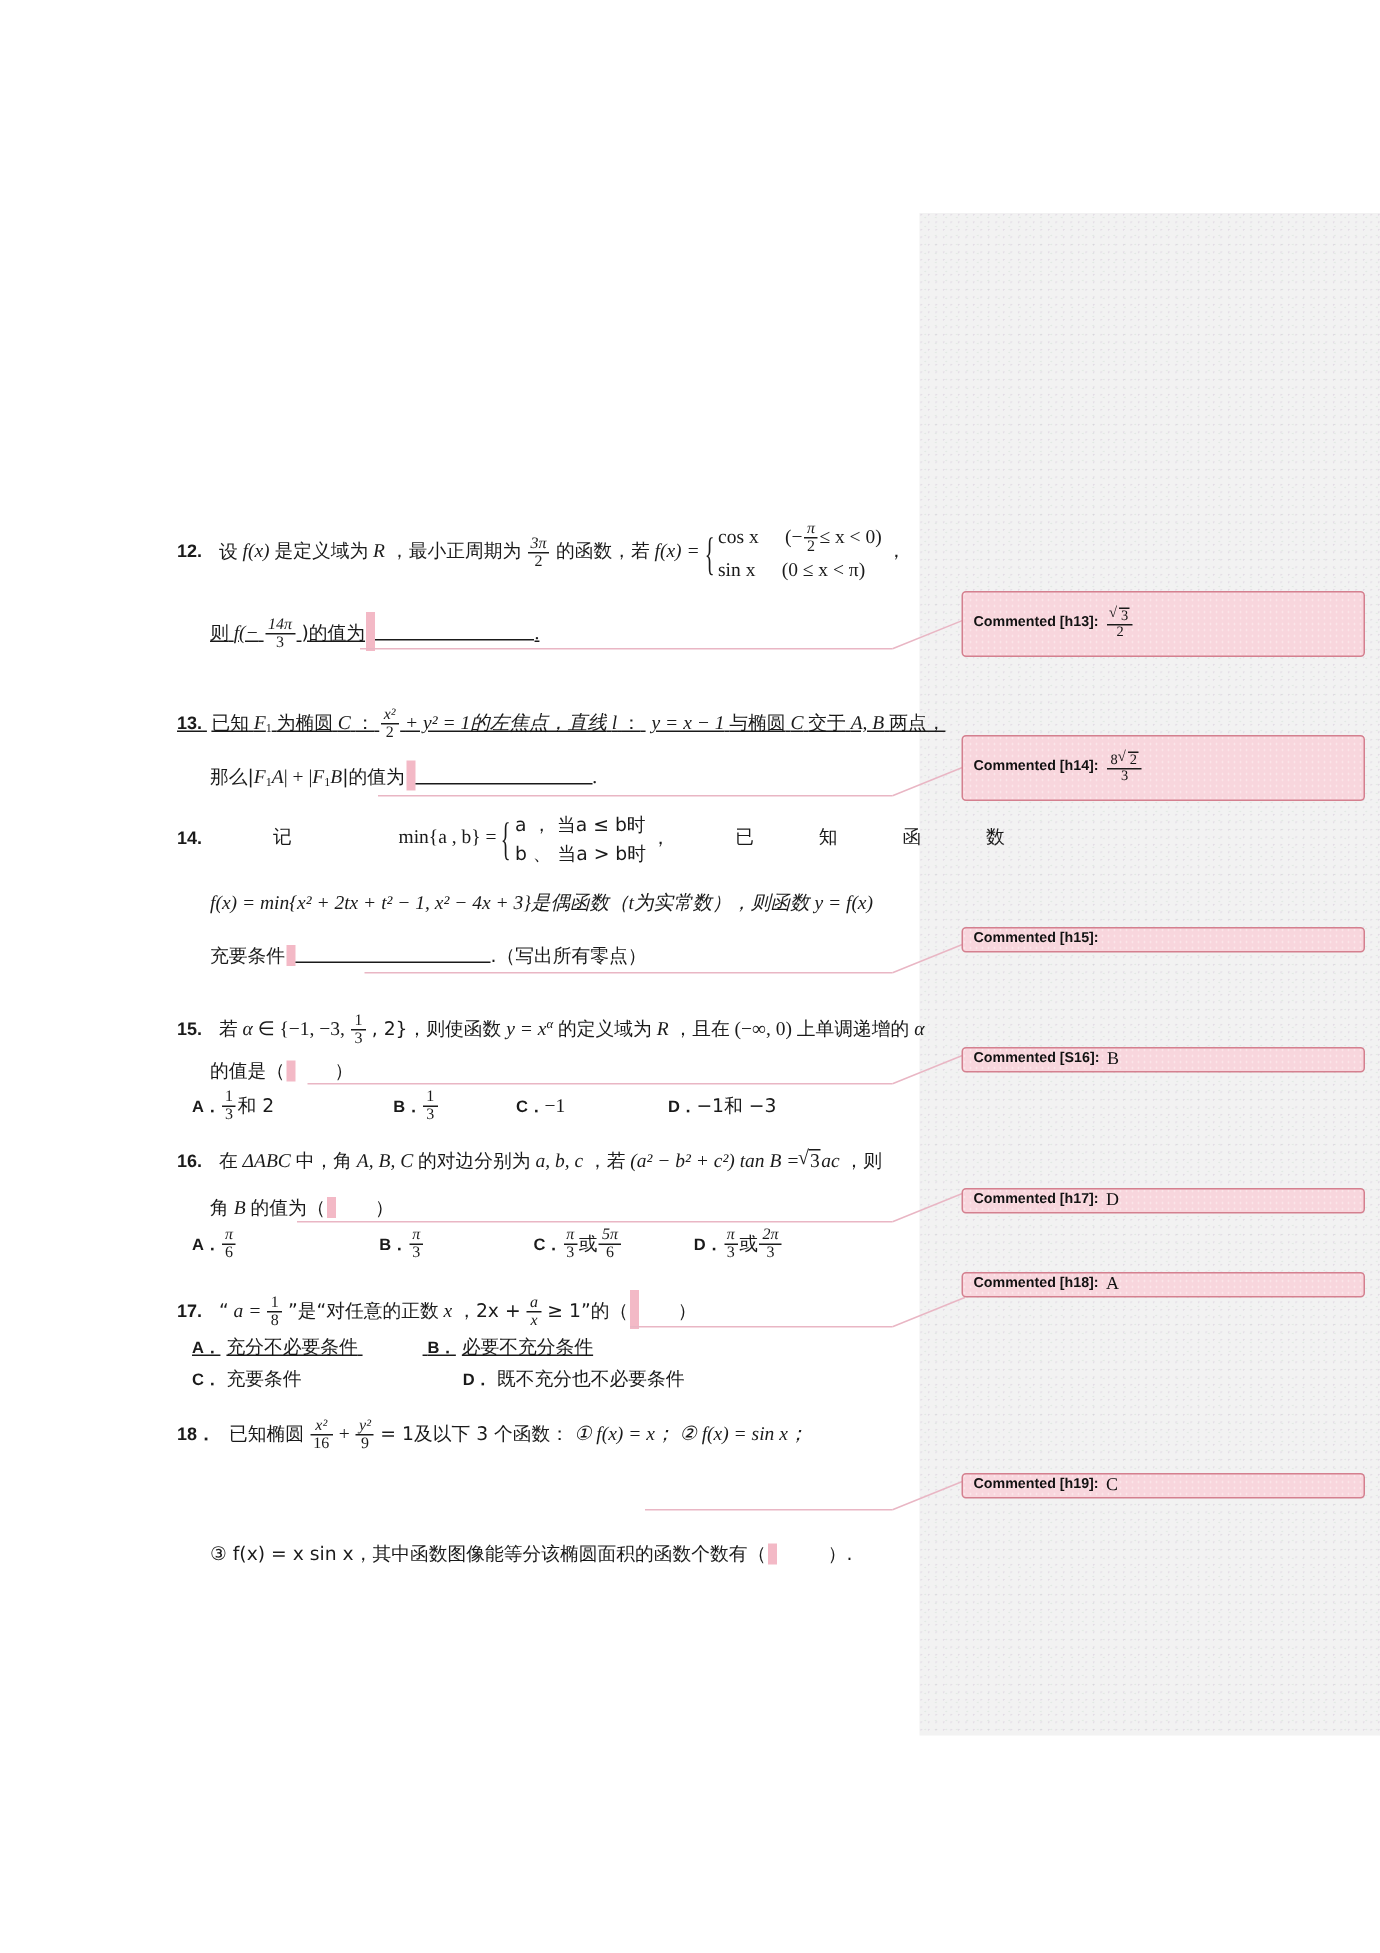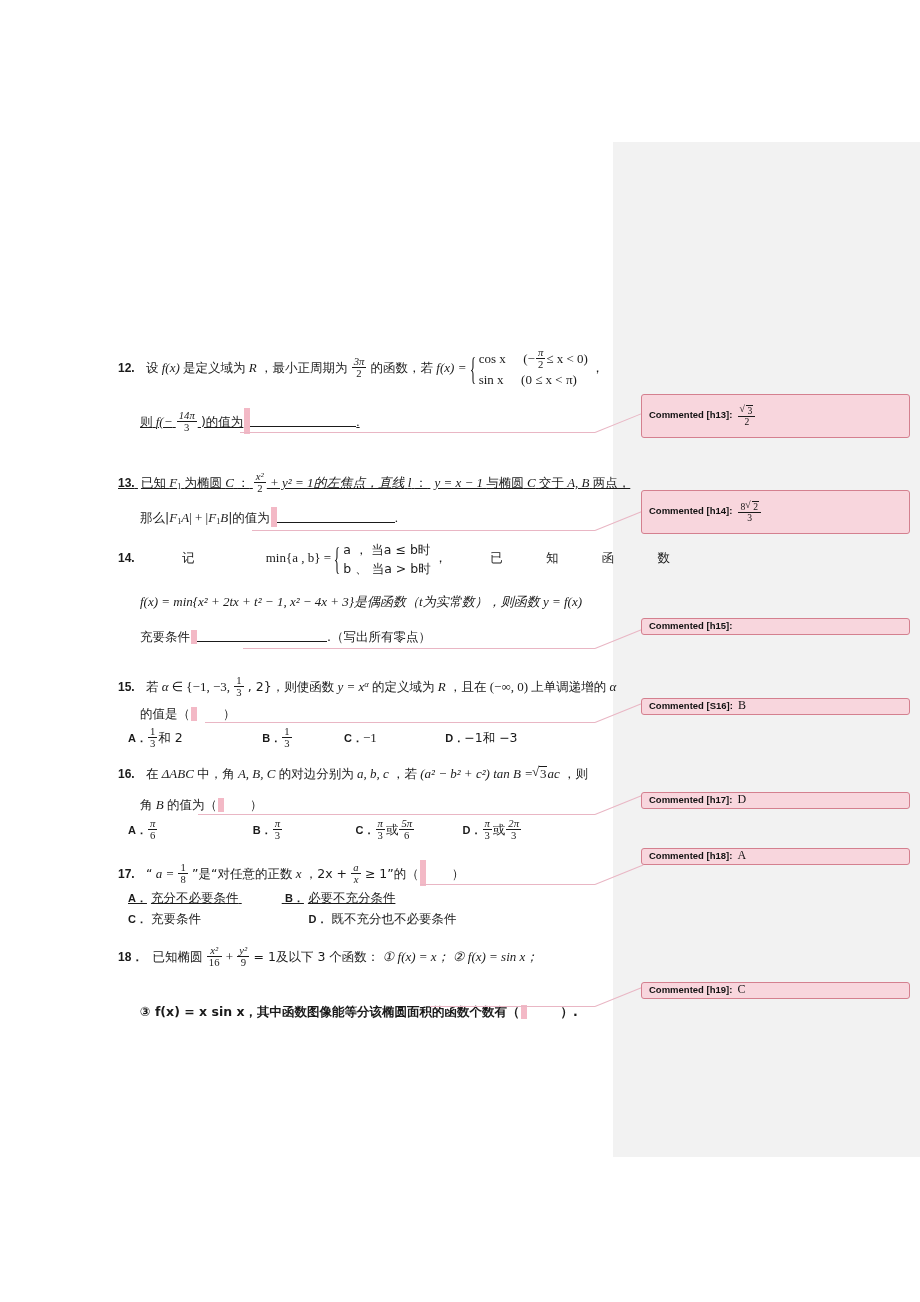--- a/index.html
+++ b/index.html
@@ -360,21 +360,21 @@
       <span class="qnum">18．</span>
       <span class="cn" style="margin-left:6px;">已知椭圆</span>
       <span class="frac"><span class="num mi">x²</span><span class="den mr">16</span></span>
       <span class="mr">+</span>
       <span class="frac"><span class="num mi">y²</span><span class="den mr">9</span></span>
       <span class="cn">= 1及以下 3 个函数：</span>
       <span class="mi">① f(x) = x；</span>
       <span class="mi">② f(x) = sin x；</span>
     </div>
 
-    <div class="line" style="left:140px; top:1005px;font-weight:bold;">
+    <div class="line" style="left:140px; top:1029px;">
       <span class="cn">③ f(x) = x sin x，其中函数图像能等分该椭圆面积的函数个数有（</span><span class="anchor sm"></span><span style="display:inline-block;width:34px"></span><span class="cn">）.</span>
     </div>
 
   </div>
 
   <div class="leader" style="left:240px; top:432px; width:355px;"></div>
   <div class="leader-diag" style="left:595px; top:432px; width:55px; transform:rotate(-22deg);"></div>
 
   <div class="leader" style="left:252px; top:530px; width:343px;"></div>
   <div class="leader-diag" style="left:595px; top:530px; width:52px; transform:rotate(-22deg);"></div>

